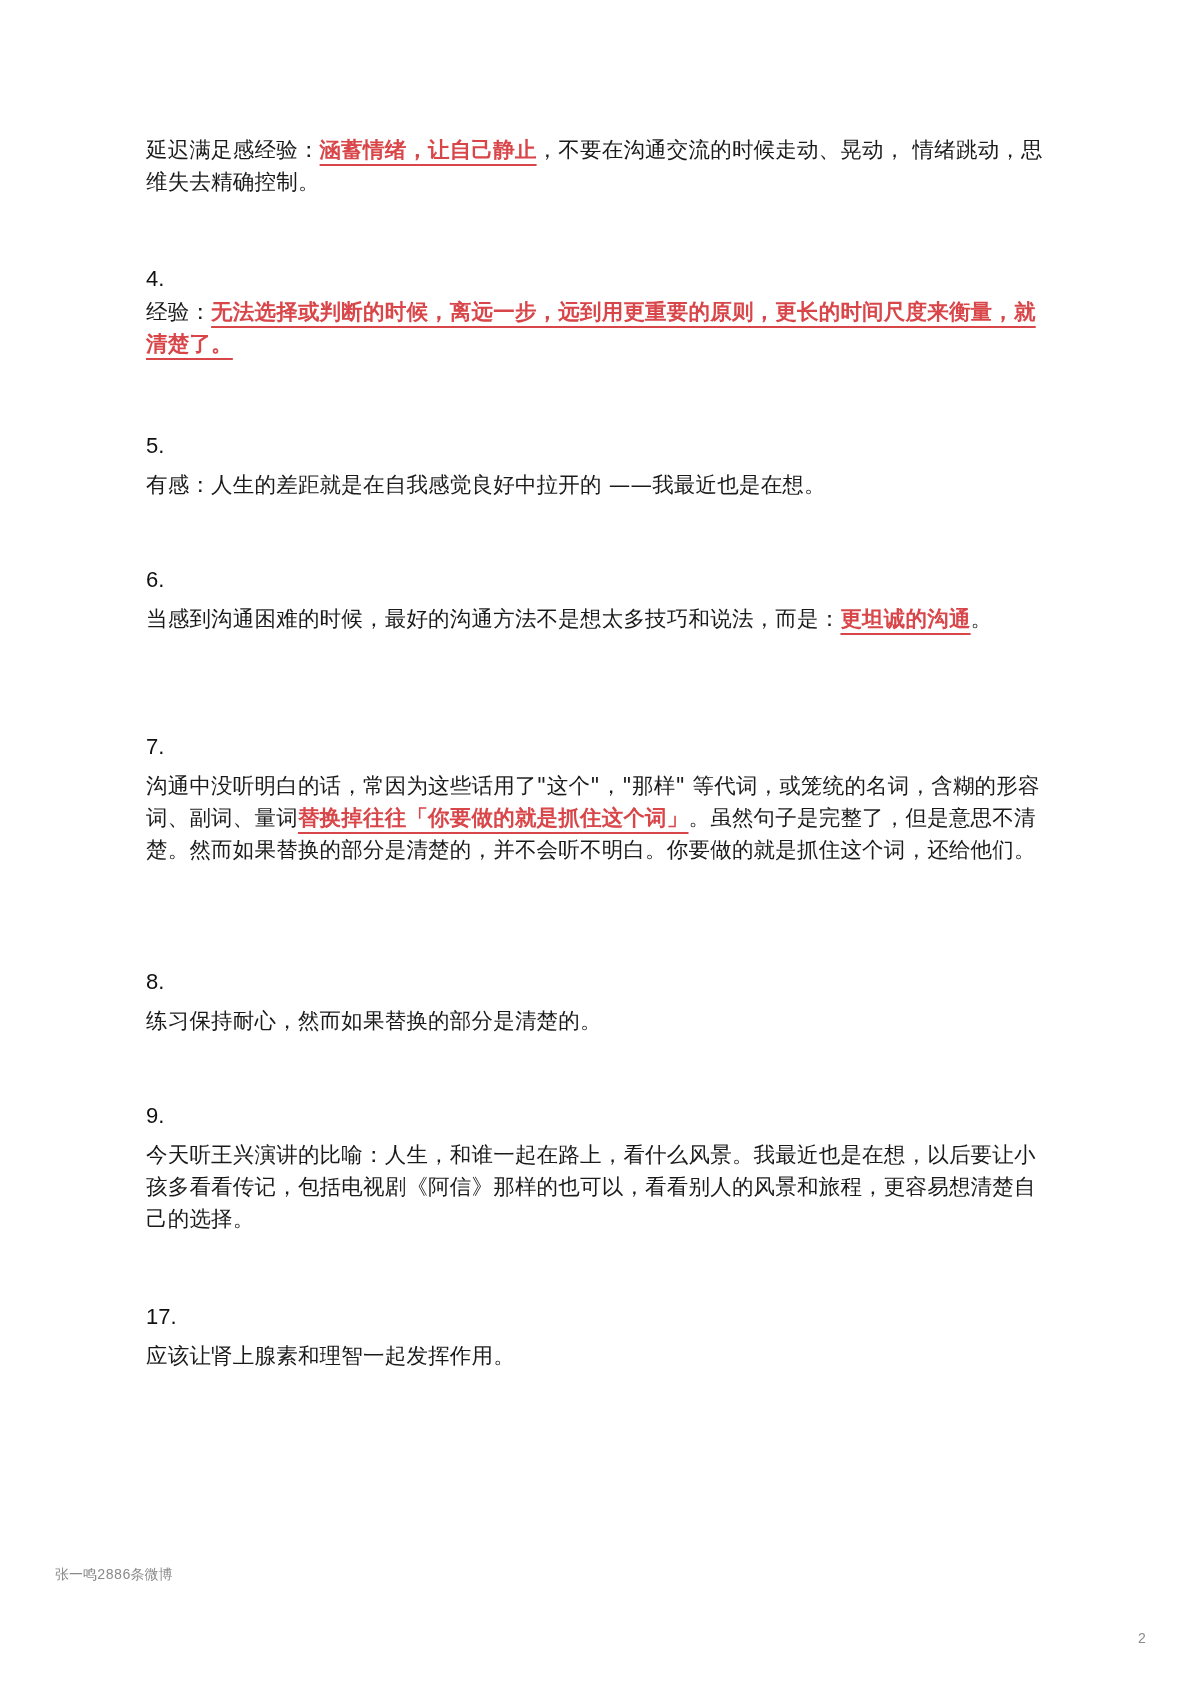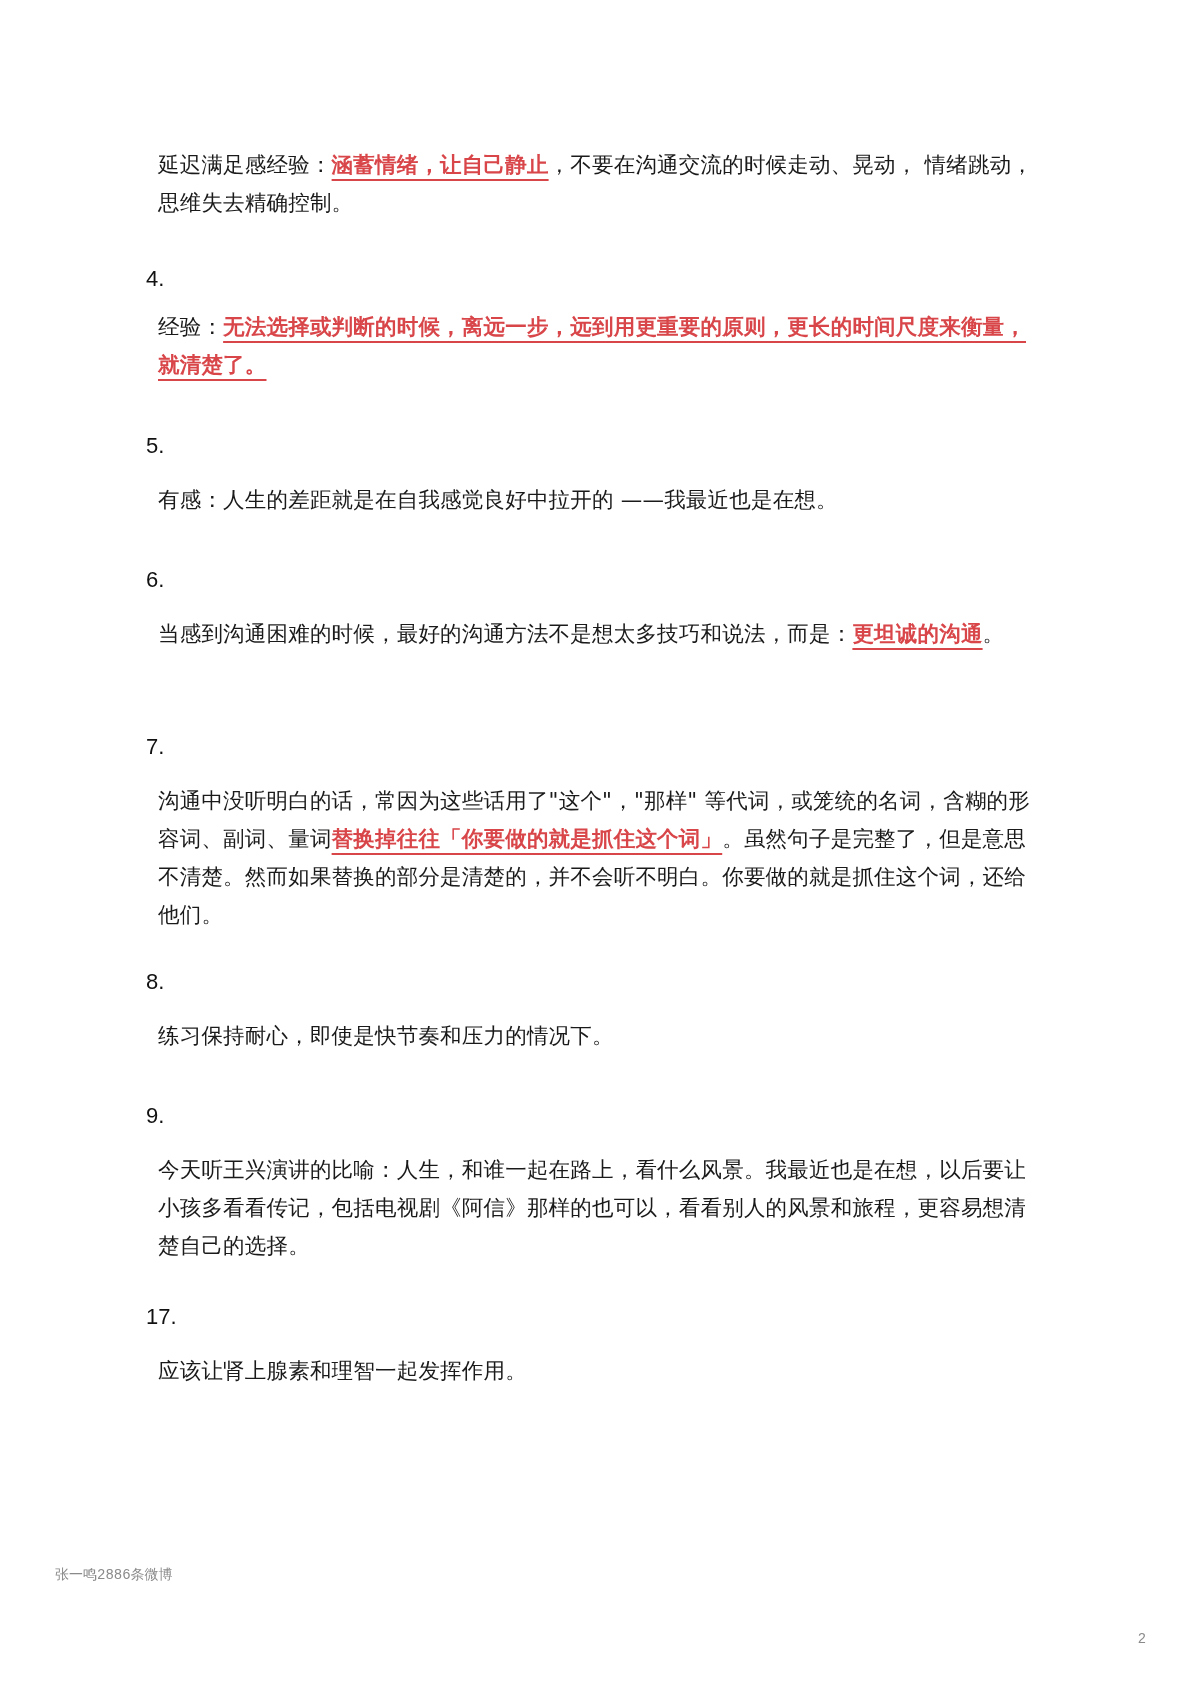--- a/index.html
+++ b/index.html
@@ -28,22 +28,22 @@
     }
     .num {
       font-family: "Liberation Sans", "DejaVu Sans", sans-serif;
       font-size: 22px;
       line-height: 30px;
       color: #111;
       margin: 0;
     }
     .para {
       font-size: 21.5px;
-      line-height: 38px;
-      margin: 12px;
+      line-height: 32px;
+      margin: 0;
       letter-spacing: 0.2px;
       color: #1a1a1a;
     }
     .hl {
       color: #d9464a;
       font-weight: bold;
       text-decoration: underline;
       text-decoration-color: #d9464a;
       text-decoration-thickness: 2px;
       text-underline-offset: 7px;
@@ -99,21 +99,21 @@
     <p class="num">7.</p>
   </div>
   <div class="block" style="top:770px;">
     <p class="para"><span>沟通中没听明白的话，常因为这些话用了"这个"，"那样" 等代词，或笼统的名词，含糊的形容词、副词、量词</span><span class="hl">替换掉往往「你要做的就是抓住这个词」</span><span>。虽然句子是完整了，但是意思不清楚。然而如果替换的部分是清楚的，并不会听不明白。你要做的就是抓住这个词，还给他们。</span></p>
   </div>
 
   <div class="block" style="top:967px;">
     <p class="num">8.</p>
   </div>
   <div class="block" style="top:1005px;">
-    <p class="para"><span>练习保持耐心，即使是快节奏和压力的情况下。</span></p>
+    <p class="para"><span>练习保持耐心，然而如果替换的部分是清楚的。</span></p>
   </div>
 
   <div class="block" style="top:1101px;">
     <p class="num">9.</p>
   </div>
   <div class="block" style="top:1139px;">
     <p class="para"><span>今天听王兴演讲的比喻：人生，和谁一起在路上，看什么风景。我最近也是在想，以后要让小孩多看看传记，包括电视剧《阿信》那样的也可以，看看别人的风景和旅程，更容易想清楚自己的选择。</span></p>
   </div>
 
   <div class="block" style="top:1302px;">

